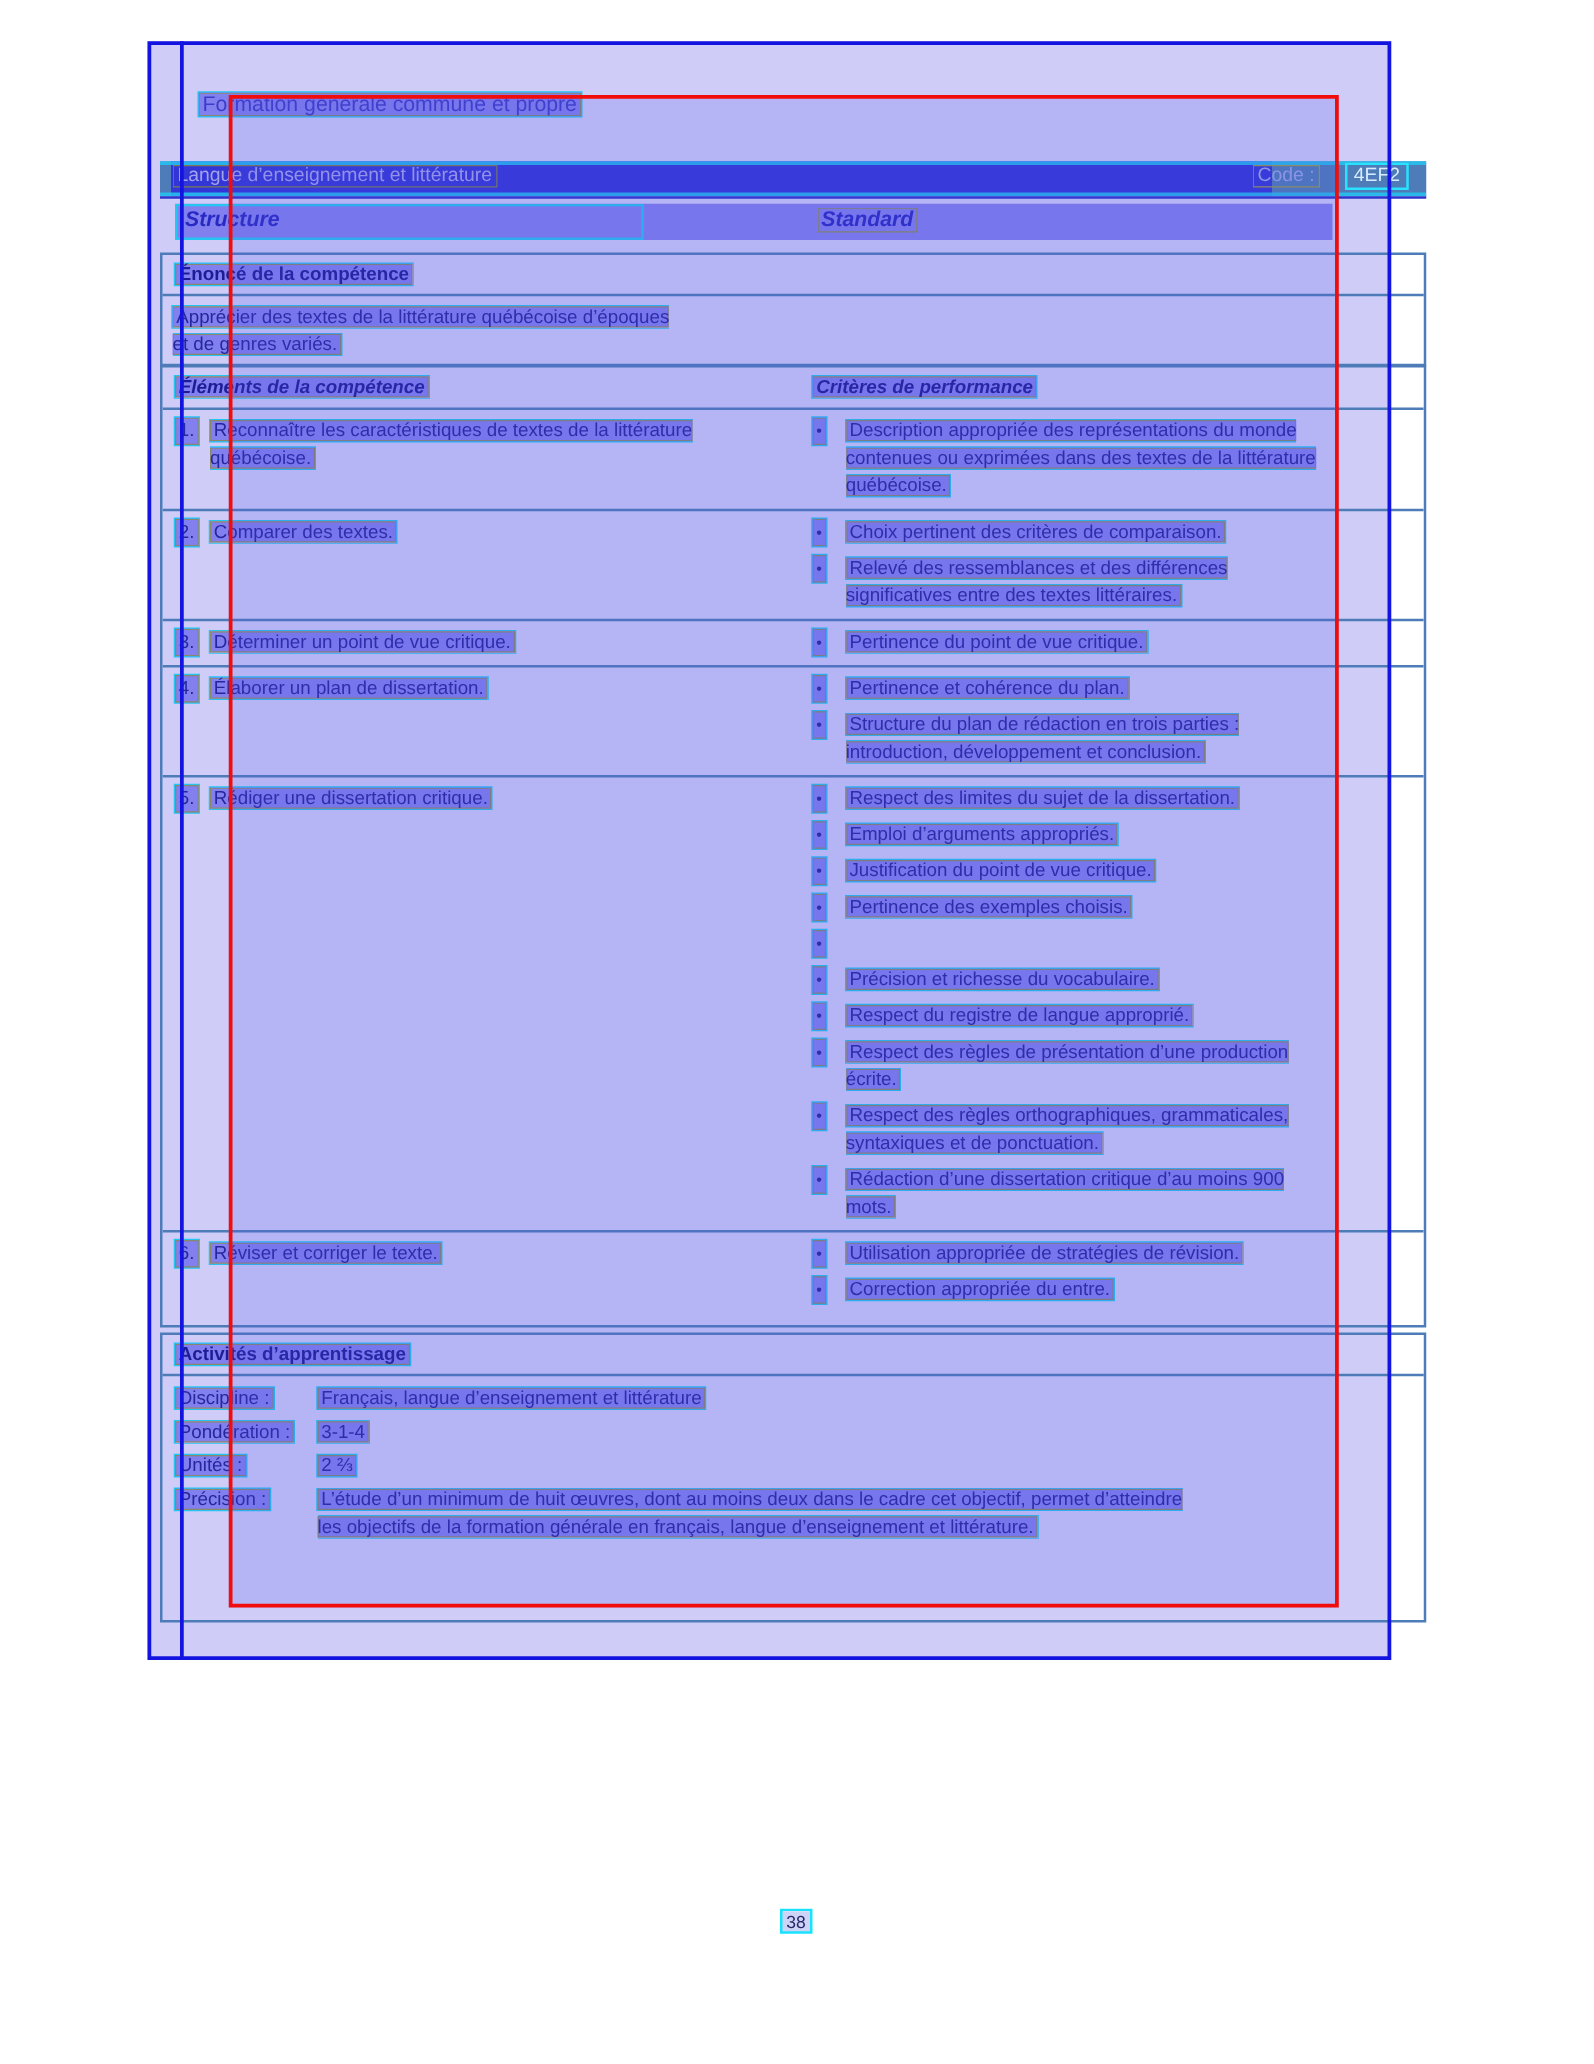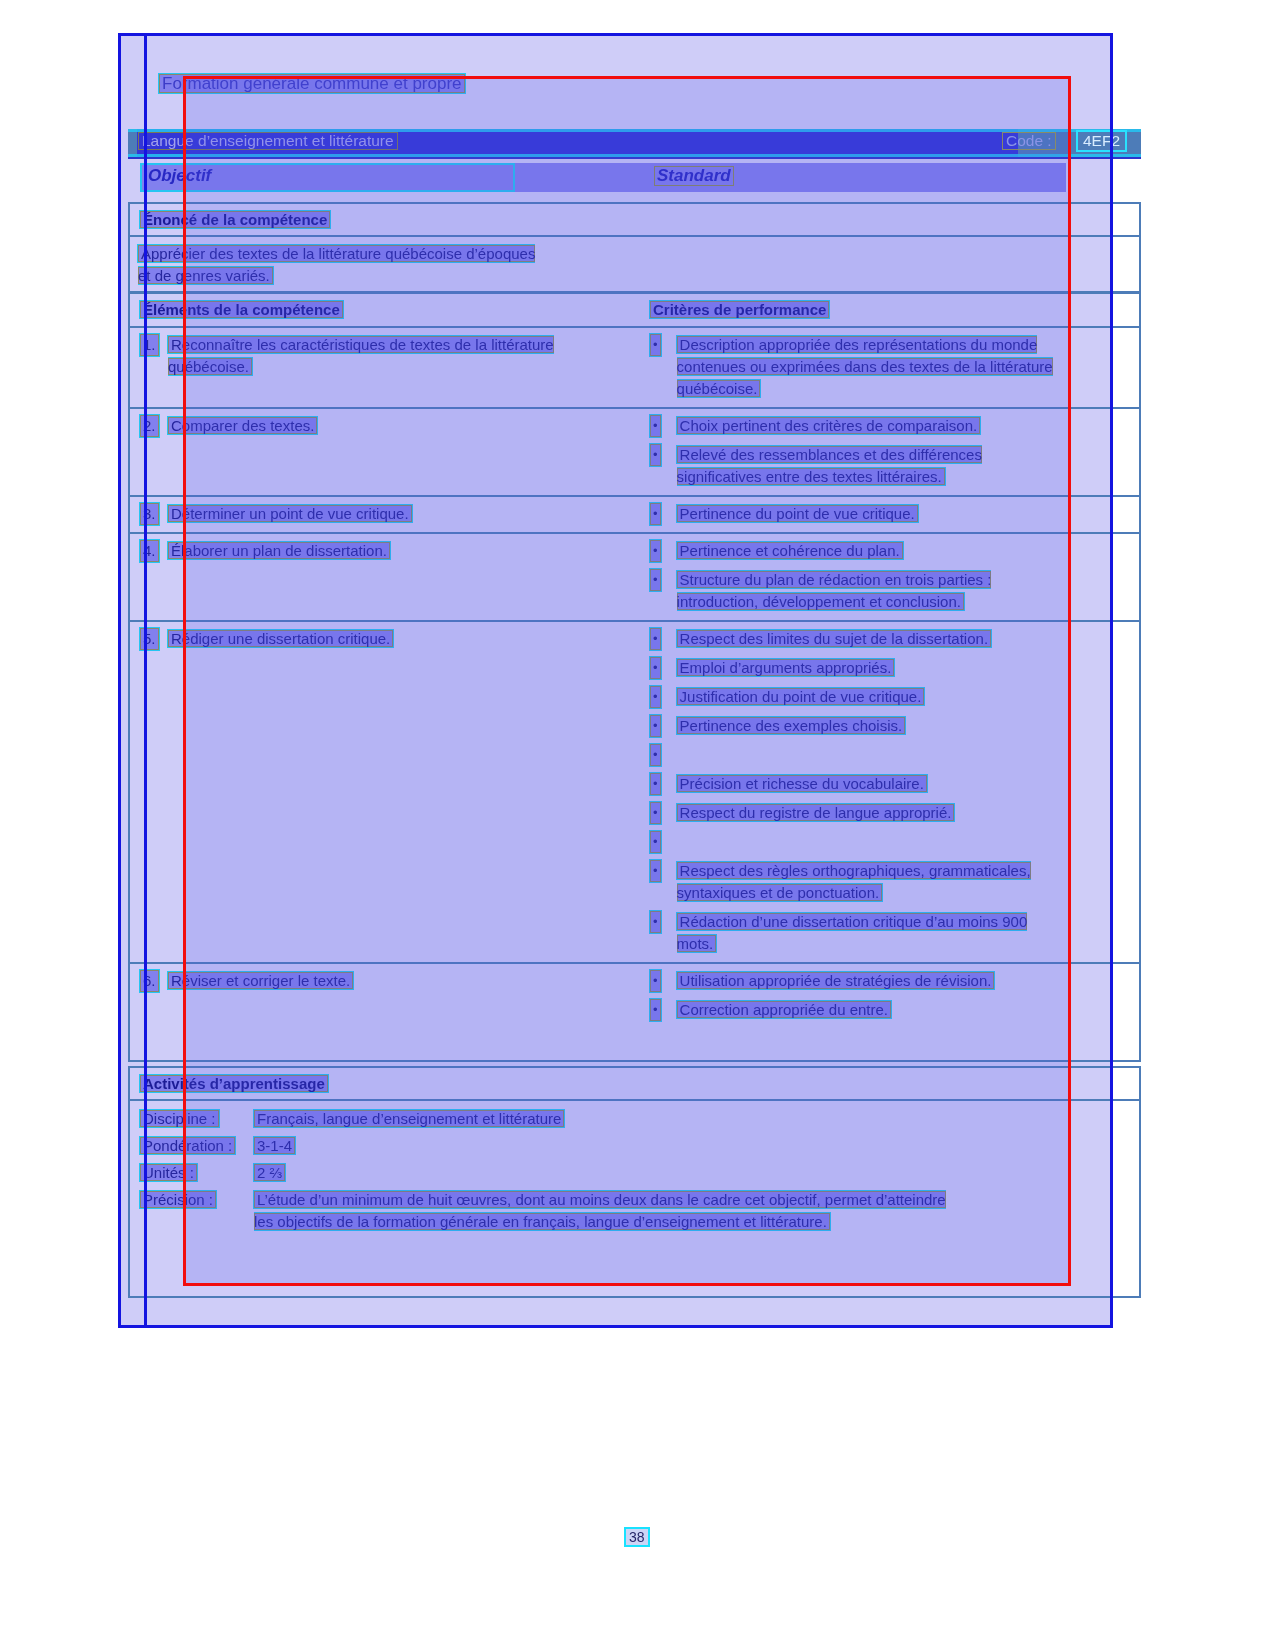--- a/index.html
+++ b/index.html
@@ -48,21 +48,21 @@
   .blockA{top:202px;min-height:78px;padding-bottom:4px;}
   .blockB{top:292px;height:766px;overflow:hidden;}
   .blockC{top:1066px;height:228px;}
   .sec-head{padding:5px 0 4px 10px;border-bottom:2px solid var(--steel);}
   .enonce-body{padding:6px 0 0 8px;}
   .wrapbox{display:inline-block;}
   .w-enonce{max-width:410px;}
   .w-el{max-width:452px;}
   .w-crit{max-width:380px;}
   .w-prec{max-width:705px;}
-  .thead{display:grid;grid-template-columns:520px 1fr;padding:5px 0;border-bottom:2px solid var(--steel);}
+  .thead{display:grid;grid-template-columns:520px 1fr;padding:5px 0;border-bottom:2px solid var(--steel);font-style:italic;}
   .thead .c1{padding-left:10px;}
   .trow{display:grid;grid-template-columns:520px 1fr;padding:6px 0 7px 0;border-bottom:2px solid var(--steel);}
   .trow:last-child{border-bottom:none;}
   .el{position:relative;padding-left:38px;}
   .el .num{position:absolute;left:10px;top:0;}
   .crit{display:flex;align-items:flex-start;gap:16px;margin:0 0 7px 0;}
   .crit:last-child{margin-bottom:0;}
   .bullet{flex:0 0 auto;font-size:13px;line-height:22px;}
   .fields{padding:2px 0 0 0;}
   .field{display:flex;align-items:flex-start;margin-top:5px;padding-left:10px;}
@@ -81,21 +81,21 @@
   </div>
 
   <div class="bar">
     <span class="bar-subject">Langue d’enseignement et littérature</span>
     <span class="bar-code-label">Code :</span>
     <span class="bar-code-value">4EF2</span>
   </div>
 
   <div class="objstd">
     <div class="objstd-left-box"></div>
-    <span class="lab" style="left:8px">Objectif</span>
+    <span class="lab" style="left:8px">Structure</span>
     <span class="lab std" style="left:514px">Standard</span>
   </div>
 
   <div class="block blockA">
     <div class="sec-head">
       <span class="hl bold">Énoncé de la compétence</span>
     </div>
     <div class="enonce-body">
       <div class="wrapbox w-enonce">
         <span class="hl">Apprécier des textes de la littérature québécoise d’époques et de genres variés.</span>
@@ -192,20 +192,21 @@
             <div class="crit">
               <span class="hl bullet">•</span>
               <div class="wrapbox w-crit"><span class="hl">Précision et richesse du vocabulaire.</span></div>
             </div>
             <div class="crit">
               <span class="hl bullet">•</span>
               <div class="wrapbox w-crit"><span class="hl">Respect du registre de langue approprié.</span></div>
             </div>
             <div class="crit">
               <span class="hl bullet">•</span>
+              <div class="wrapbox w-crit"><span class="hl">Respect des règles de présentation d’une production écrite.</span></div>
             </div>
             <div class="crit">
               <span class="hl bullet">•</span>
               <div class="wrapbox w-crit"><span class="hl">Respect des règles orthographiques, grammaticales, syntaxiques et de ponctuation.</span></div>
             </div>
             <div class="crit">
               <span class="hl bullet">•</span>
               <div class="wrapbox w-crit"><span class="hl">Rédaction d’une dissertation critique d’au moins 900 mots.</span></div>
             </div>
           </div>

